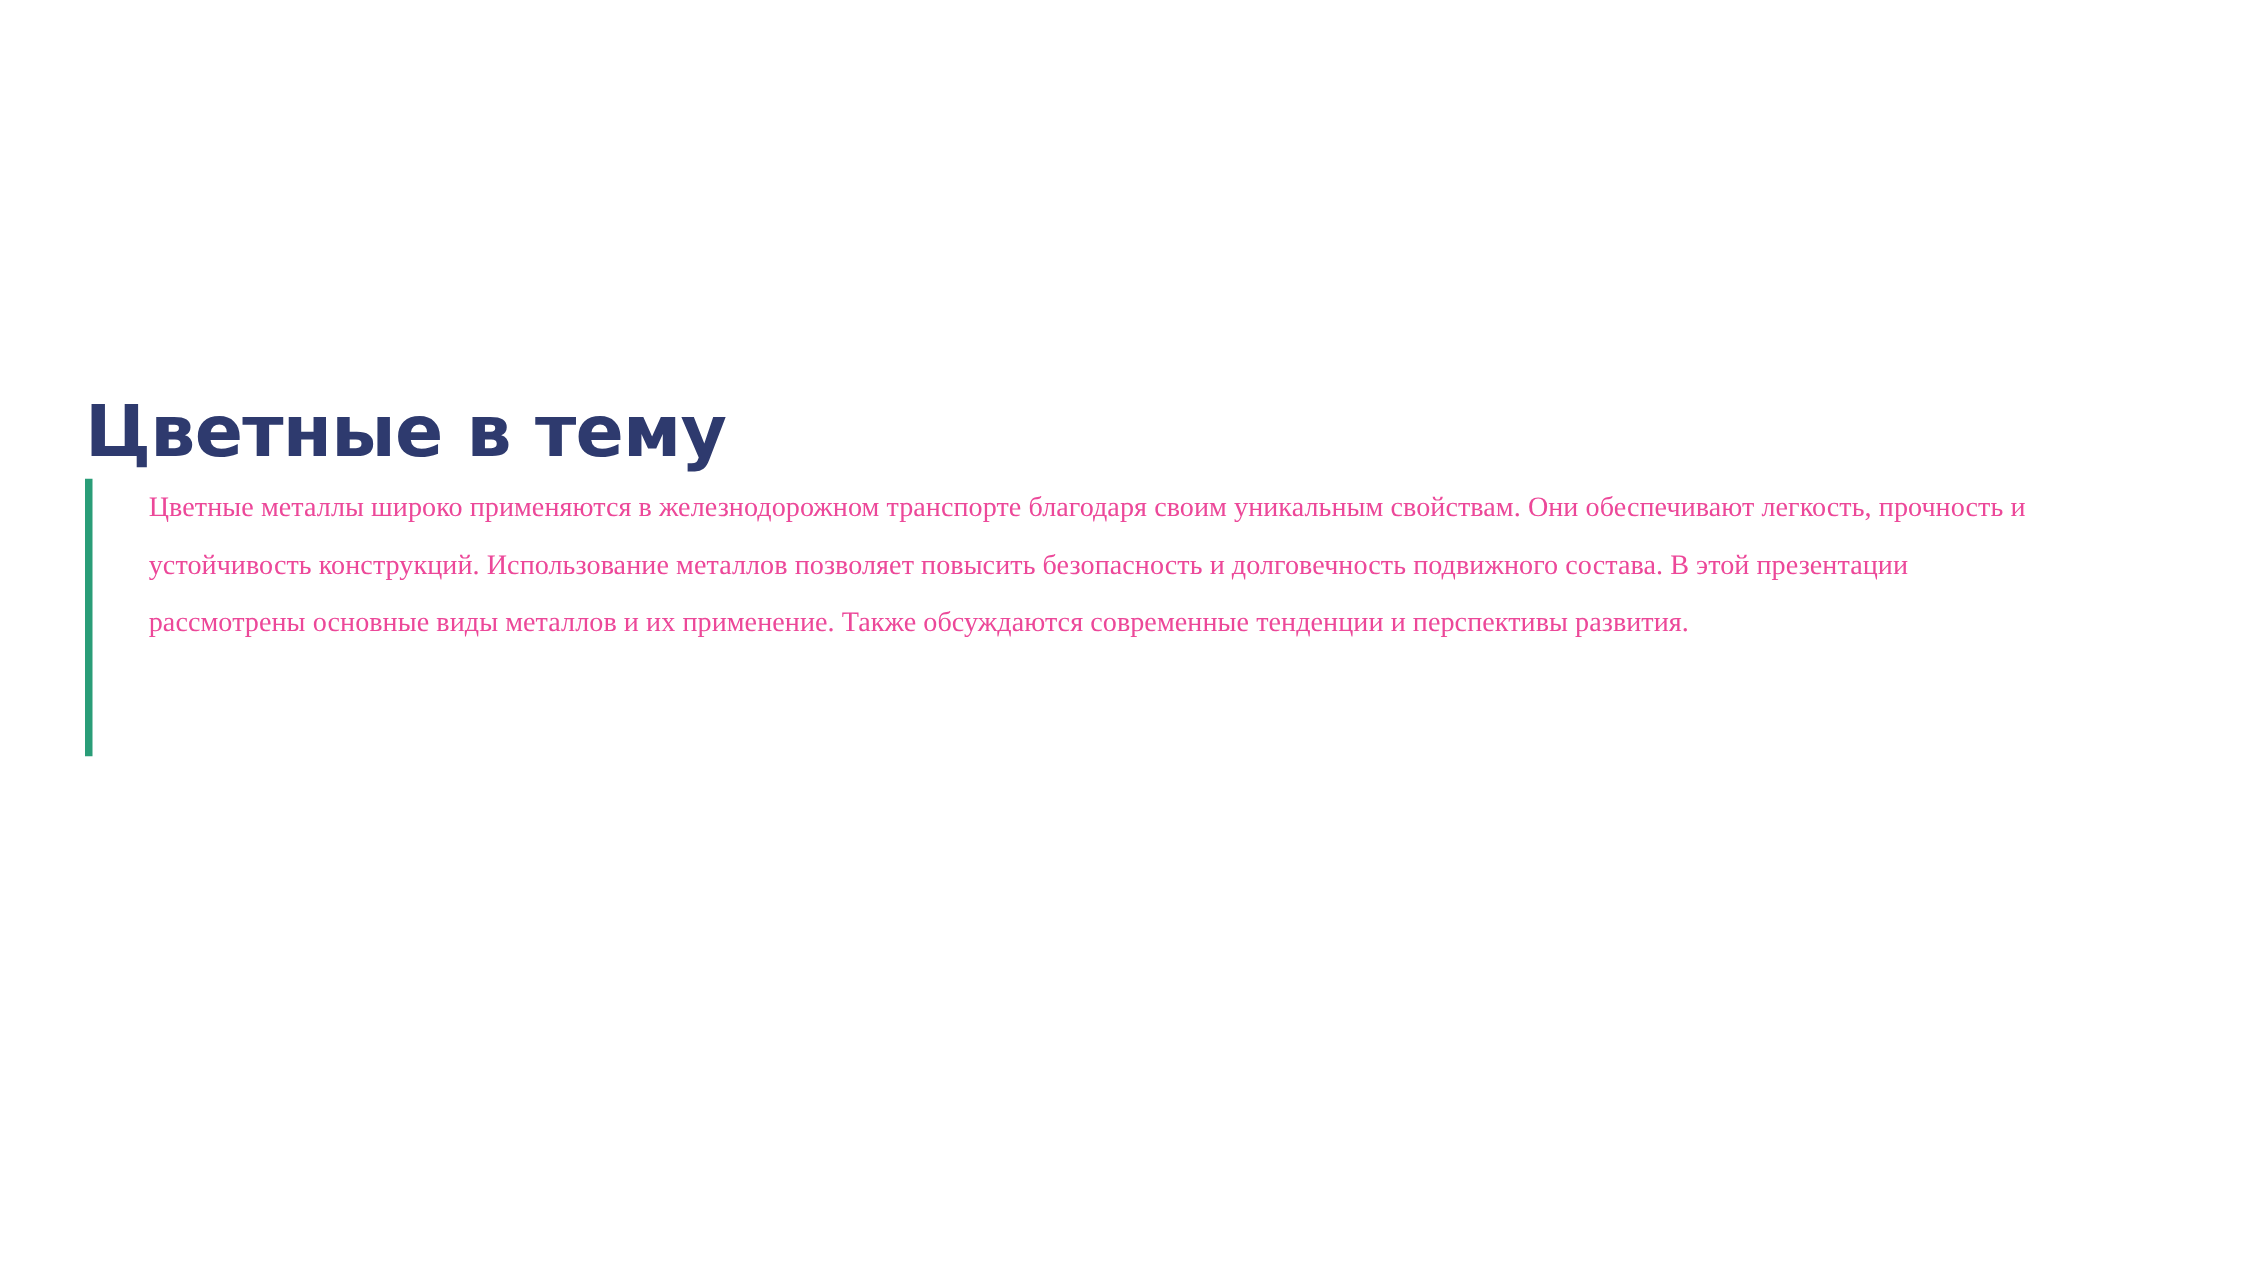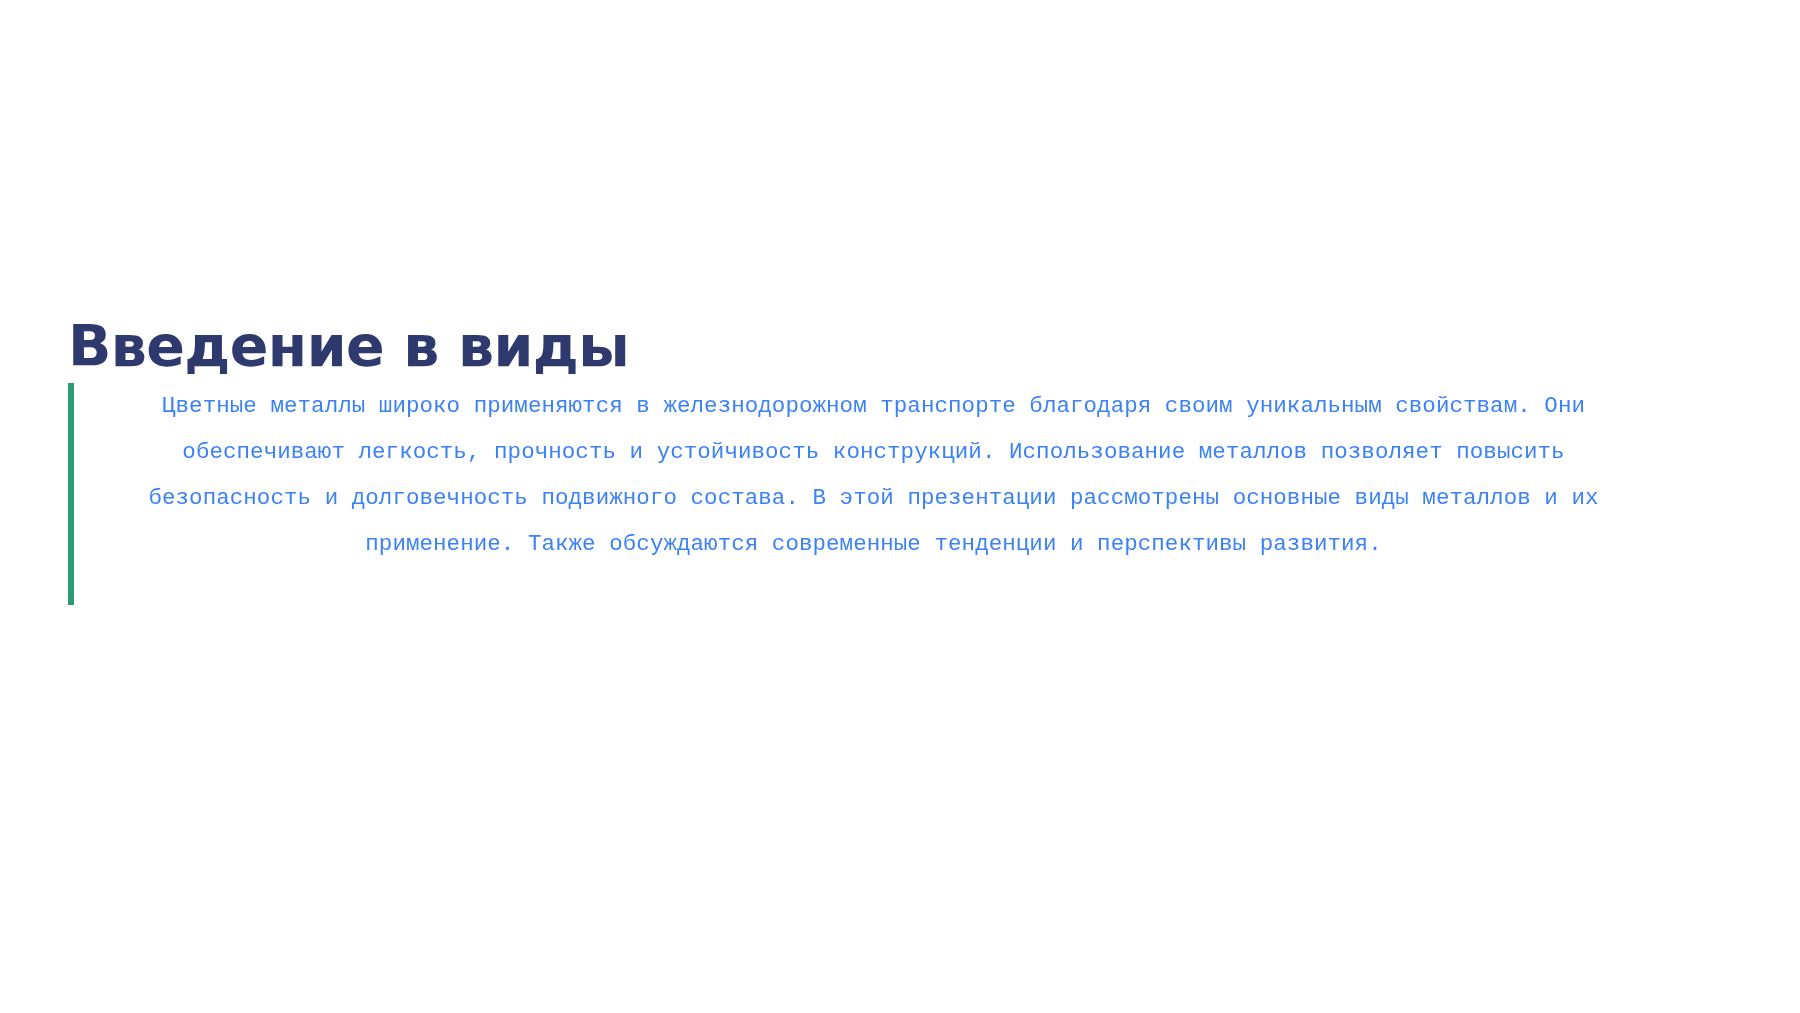--- a/index.html
+++ b/index.html
@@ -50,34 +50,34 @@
     width: 6px;
     min-height: 222px;
     background: #2a9d78;
     border-radius: 0px;
   }
 
   .body-text {
     flex: 1 1 auto;
     margin: 0;
     padding: 0 0 0 45px;
-    font-family: Liberation Mono, monospace;
+    font-family: Liberation Serif, serif;
     font-size: 22.5px;
     font-weight: 400;
     line-height: 46px;
-    color: #3b82f6;
-    text-align: center;
+    color: #ec4899;
+    text-align: left;
     letter-spacing: 0.05px;
   }
 </style>
 </head>
 <body>
 
 <div class="slide">
 
-  <h1 class="slide-title">Введение в виды</h1>
+  <h1 class="slide-title">Цветные в тему</h1>
 
   <div class="body-block">
     <div class="accent-bar"></div>
     <p class="body-text">Цветные металлы широко применяются в железнодорожном транспорте благодаря своим уникальным свойствам. Они обеспечивают легкость, прочность и устойчивость конструкций. Использование металлов позволяет повысить безопасность и долговечность подвижного состава. В этой презентации рассмотрены основные виды металлов и их применение. Также обсуждаются современные тенденции и перспективы развития.</p>
   </div>
 
 </div>
 
 </body></html>

